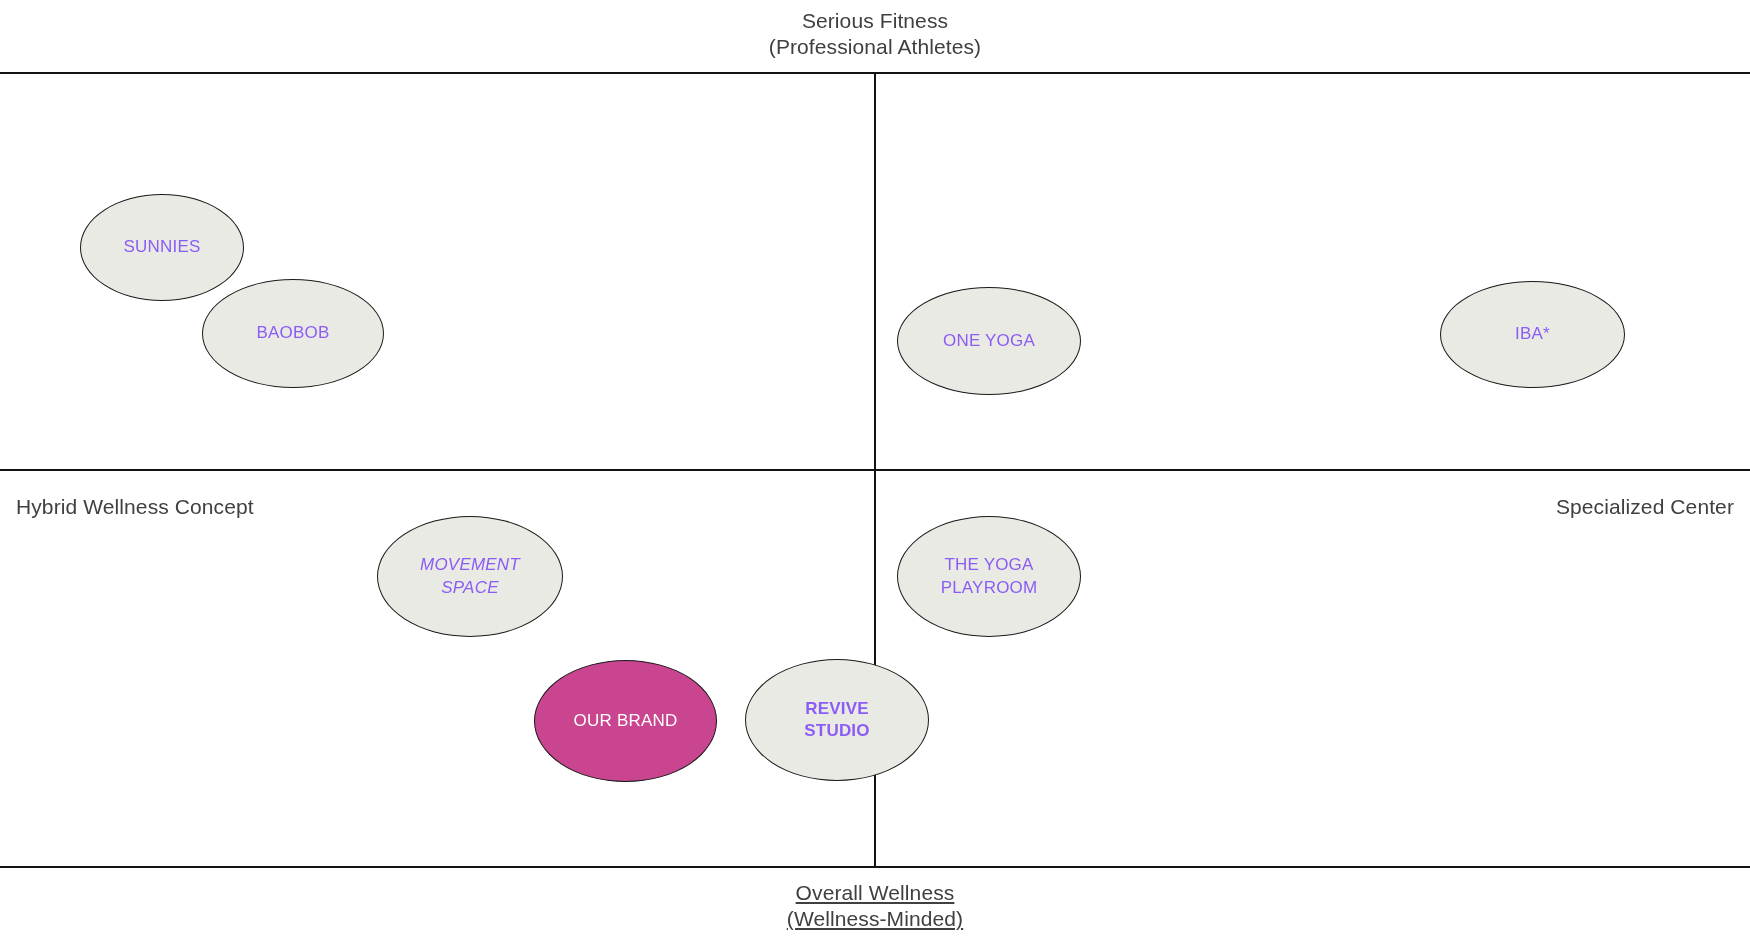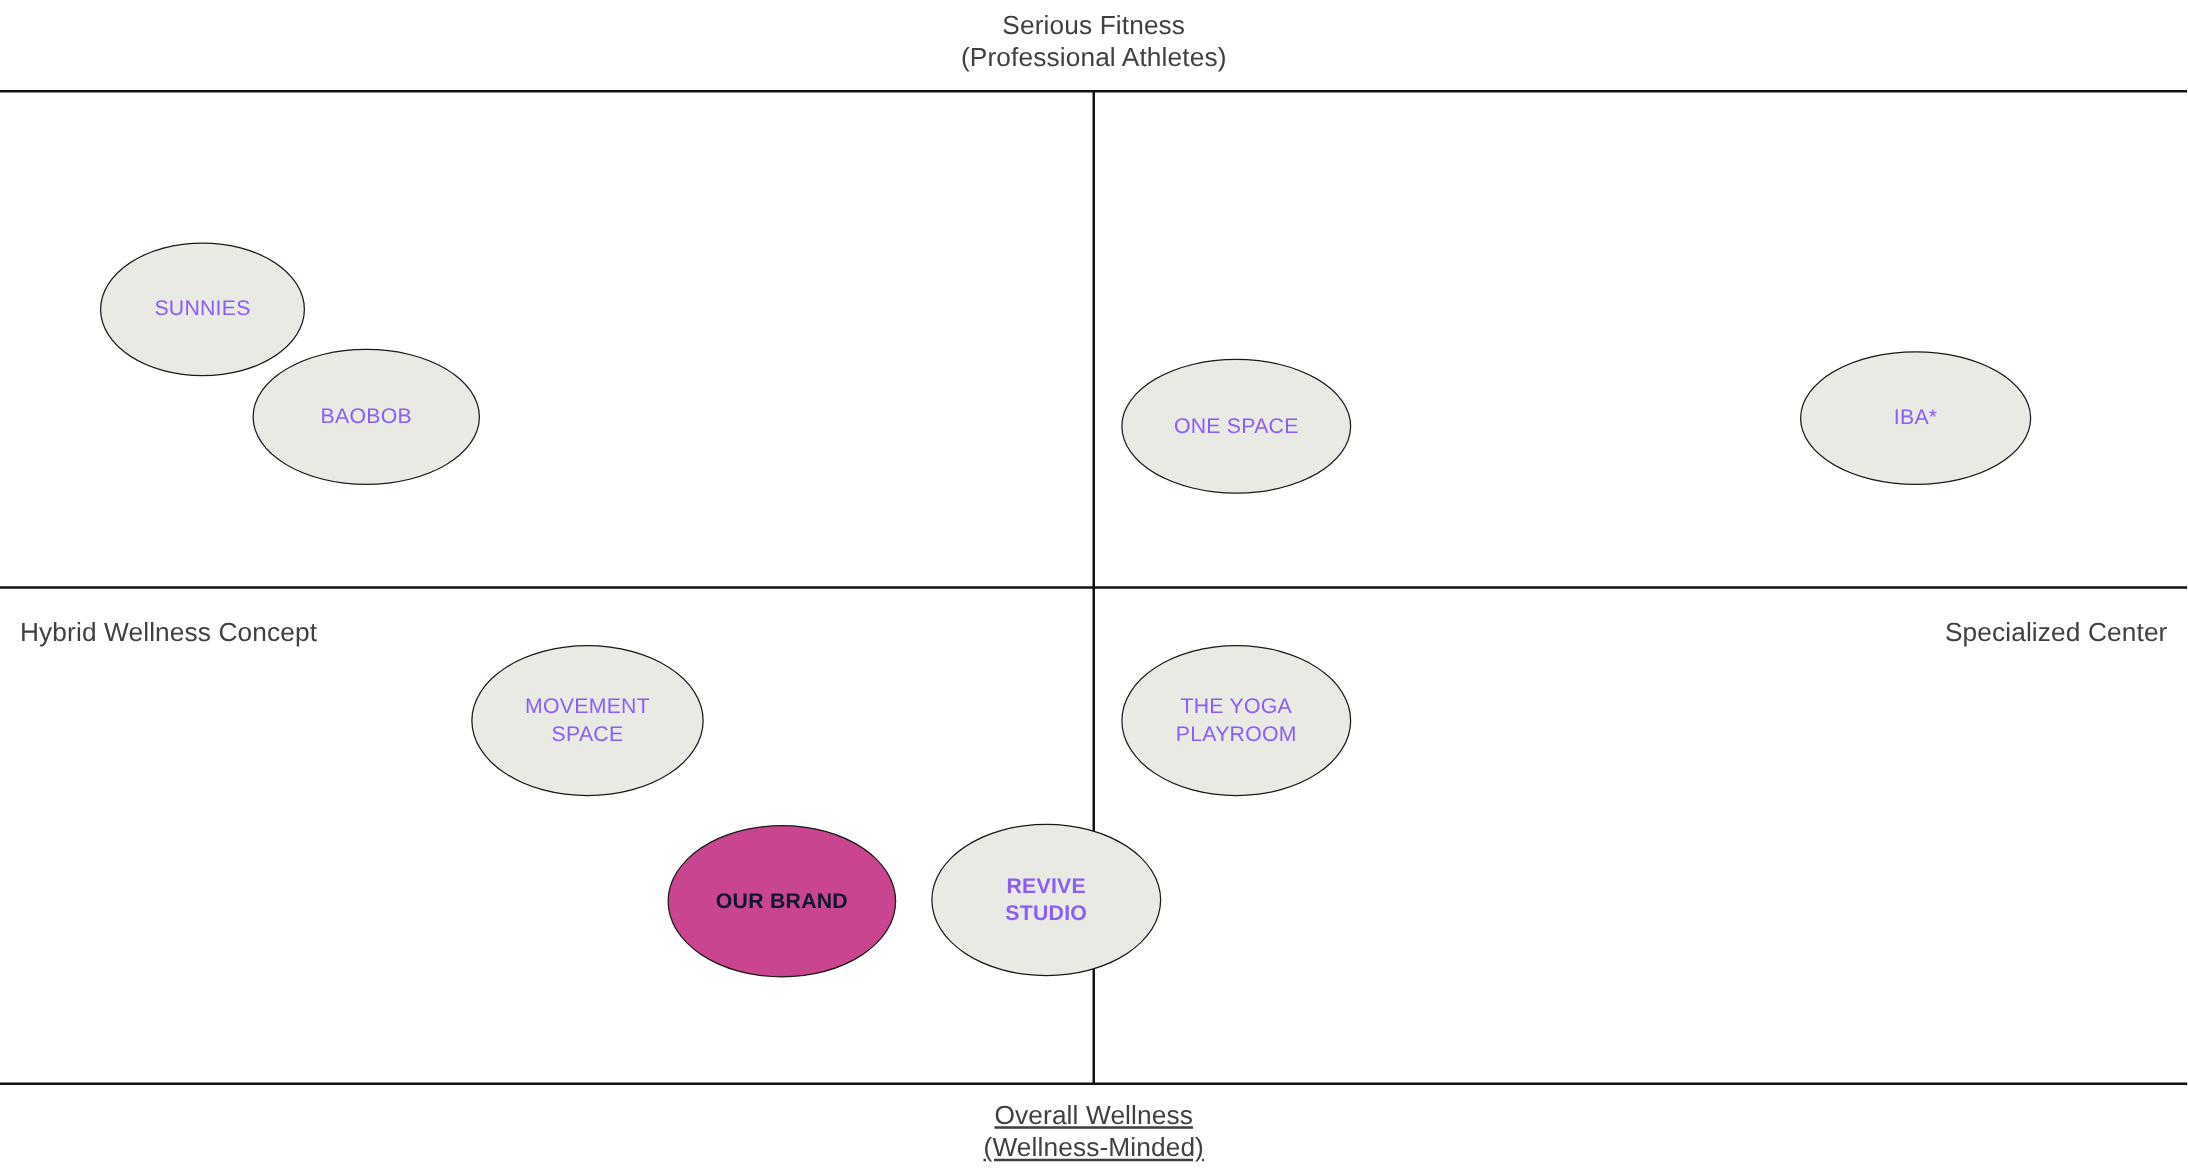--- a/index.html
+++ b/index.html
@@ -86,22 +86,22 @@
     justify-content: center;
     text-align: center;
     font-size: 17px;
     line-height: 1.32;
     color: #8b5cf6;
     white-space: pre-line;
     letter-spacing: 0.2px;
   }
   .bubble.highlight {
     background: #c9458f;
-    color: #0f172a;
-    font-weight: bold;
+    color: #ffffff;
+    font-weight: normal;
     border-color: #1a1a1a;
   }
 </style>
 </head>
 <body>
 
 <div id="map-canvas">
 
   <div class="axis-label axis-label-top">Serious Fitness
 (Professional Athletes)</div>
@@ -114,23 +114,23 @@
   <div class="axis-label axis-label-right">Specialized Center</div>
 
   <div class="frame-line-h frame-top"></div>
   <div class="frame-line-h frame-mid"></div>
   <div class="frame-line-h frame-bottom"></div>
   <div class="axis-line-v"></div>
 
   <div id="bubble-layer">
       <div class="bubble" style="left: 80px; top: 194px; width: 164px; height: 107px;">SUNNIES</div>
       <div class="bubble" style="left: 202px; top: 279px; width: 182px; height: 109px;">BAOBOB</div>
-      <div class="bubble" style="left: 897px; top: 287px; width: 184px; height: 108px;">ONE SPACE</div>
+      <div class="bubble" style="left: 897px; top: 287px; width: 184px; height: 108px;">ONE YOGA</div>
       <div class="bubble" style="left: 1440px; top: 281px; width: 185px; height: 107px;">IBA*</div>
-      <div class="bubble" style="left: 377px; top: 516px; width: 186px; height: 121px;">MOVEMENT
+      <div class="bubble" style="left: 377px; top: 516px; width: 186px; height: 121px; font-style: italic;">MOVEMENT
 SPACE</div>
       <div class="bubble" style="left: 897px; top: 516px; width: 184px; height: 121px;">THE YOGA
 PLAYROOM</div>
       <div class="bubble highlight" style="left: 534px; top: 660px; width: 183px; height: 122px;">OUR BRAND</div>
       <div class="bubble" style="left: 745px; top: 659px; width: 184px; height: 122px; font-weight: bold;">REVIVE
 STUDIO</div>
     </div>
 
 </div>
 

